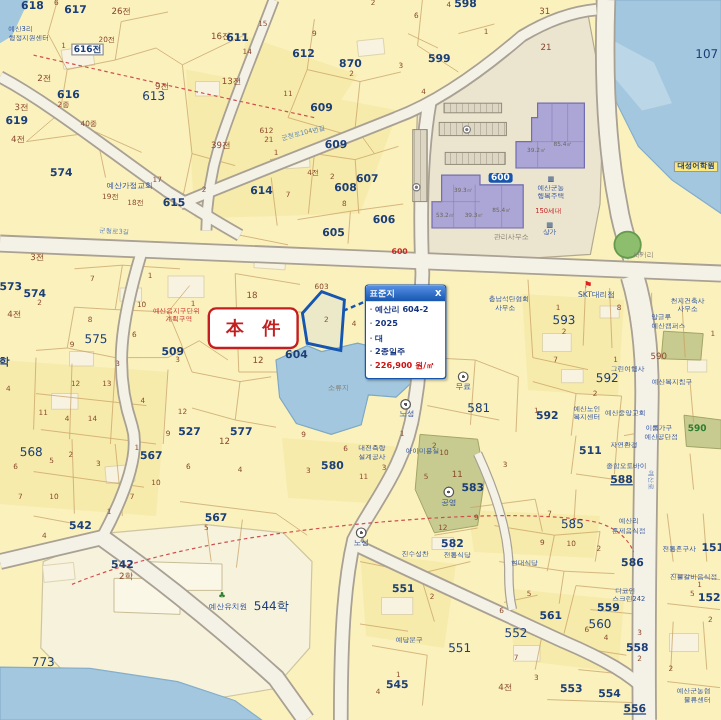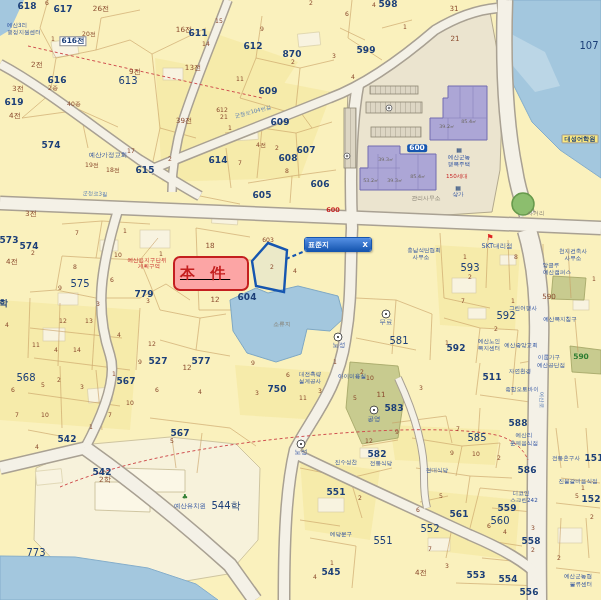--- a/index.html
+++ b/index.html
@@ -21,23 +21,23 @@
   .grn {color:#2e7d32;font-weight:bold;font-size:7.5px;}
   .unit{color:#6a665c;font-size:4.8px;}
   .st  {color:#5b7fb5;font-size:5.4px;}
   .bluebox{background:#1656b0;color:#fff;font-weight:bold;font-size:7.5px;padding:0 2px;border-radius:2px;}
   .yelbox{background:#FBE87F;color:#1c3f78;font-size:6.2px;border:1px solid #999;padding:0.5px 2px;font-weight:bold;border-radius:1px;}
   .mark{width:7px;height:7px;border:1.2px solid #555;border-radius:50%;
         background:radial-gradient(circle,#555 1.2px,#fff 1.3px);}
   .flag{color:#d22;font-size:8px;}
   .tree{color:#2e7d32;font-size:7px;}
   .bld {color:#1c3f78;font-size:6px;}
-  #subject-box{position:absolute;left:173px;top:256px;width:72px;height:31px;background:#fca5a5;
-     border:2.5px solid #c41f1f;border-radius:7px;display:flex;align-items:center;justify-content:flex-start;
-     z-index:8;text-decoration:underline;}
+  #subject-box{position:absolute;left:173px;top:256px;width:72px;height:31px;background:#ffffff;
+     border:2.5px solid #c41f1f;border-radius:7px;display:flex;align-items:center;justify-content:center;
+     z-index:8;}
   #subject-box span{color:#c41f1f;font-weight:bold;font-size:15px;letter-spacing:5px;padding-left:5px;}
   #callout{position:absolute;left:304px;top:237px;width:66px;background:#fff;border:1.6px solid #1656b0;
      border-radius:3px;z-index:9;box-shadow:1px 1px 2px rgba(0,0,0,.25);overflow:hidden;}
   .co-head{background:linear-gradient(#5590e4,#1656b0);color:#fff;font-size:7px;font-weight:bold;
      padding:1.5px 3px;display:flex;justify-content:space-between;align-items:center;}
   .co-x{cursor:pointer;font-size:7px;}
   #co-items{padding:2px 2px 3px 3px;}
   .co-row{font-size:6.8px;font-weight:bold;line-height:11.8px;white-space:nowrap;}
   .co-row .bullet{color:#888;margin-right:2px;}
 </style>
@@ -222,21 +222,21 @@
       <span class="lb nums" style="left: 353px; top: 77px; transform: translate(-50%, -50%);">4</span>
       <span class="lb nums" style="left: 240px; top: 79px; transform: translate(-50%, -50%);">11</span>
       <span class="lb nums" style="left: 222px; top: 110px; transform: translate(-50%, -50%);">612</span>
       <span class="lb nums" style="left: 224px; top: 117px; transform: translate(-50%, -50%);">21</span>
       <span class="lb lot" style="left: 268px; top: 91px; transform: translate(-50%, -50%);">609</span>
       <span class="lb lot" style="left: 280px; top: 122px; transform: translate(-50%, -50%);">609</span>
       <span class="lb lot" style="left: 218px; top: 160px; transform: translate(-50%, -50%);">614</span>
       <span class="lb lot" style="left: 248px; top: 158px; transform: translate(-50%, -50%); margin-left: 40px;">608</span>
       <span class="lb lot" style="left: 306px; top: 150px; transform: translate(-50%, -50%);">607</span>
       <span class="lb lot" style="left: 320px; top: 184px; transform: translate(-50%, -50%);">606</span>
-      <span class="lb lot" style="left: 254px; top: 195px; transform: translate(-50%, -50%); padding-left: 16px;">605</span>
+      <span class="lb lot" style="left: 270px; top: 195px; transform: translate(-50%, -50%); padding-left: 16px;">605</span>
       <span class="lb nums" style="left: 230px; top: 128px; transform: translate(-50%, -50%);">1</span>
       <span class="lb nums" style="left: 240px; top: 163px; transform: translate(-50%, -50%);">7</span>
       <span class="lb nums" style="left: 287px; top: 171px; transform: translate(-50%, -50%);">8</span>
       <span class="lb nums" style="left: 261px; top: 145px; transform: translate(-50%, -50%);">4전</span>
       <span class="lb nums" style="left: 277px; top: 148px; transform: translate(-50%, -50%);">2</span>
       <span class="lb num" style="left: 454px; top: 9px; transform: translate(-50%, -50%);">31</span>
       <span class="lb num" style="left: 455px; top: 39px; transform: translate(-50%, -50%);">21</span>
       <span class="lb nums" style="left: 405px; top: 27px; transform: translate(-50%, -50%);">1</span>
       <span class="lb lotB" style="left: 589px; top: 46px; transform: translate(-50%, -50%);">107</span>
       <span class="lb st" style="left: 95px; top: 194px; transform: translate(-50%, -50%) rotate(3deg);">군청로3길</span>
@@ -253,21 +253,21 @@
       <span class="lb lot" style="left: 29px; top: 246px; transform: translate(-50%, -50%);">574</span>
       <span class="lb nums" style="left: 33px; top: 253px; transform: translate(-50%, -50%);">2</span>
       <span class="lb num" style="left: 12px; top: 262px; transform: translate(-50%, -50%);">4전</span>
       <span class="lb nums" style="left: 77px; top: 233px; transform: translate(-50%, -50%);">7</span>
       <span class="lb nums" style="left: 125px; top: 231px; transform: translate(-50%, -50%);">1</span>
       <span class="lb nums" style="left: 118px; top: 255px; transform: translate(-50%, -50%);">10</span>
       <span class="lb nums" style="left: 75px; top: 267px; transform: translate(-50%, -50%);">8</span>
       <span class="lb lotB" style="left: 80px; top: 284px; transform: translate(-50%, -50%);">575</span>
       <span class="lb nums" style="left: 60px; top: 288px; transform: translate(-50%, -50%);">9</span>
       <span class="lb nums" style="left: 112px; top: 280px; transform: translate(-50%, -50%);">6</span>
-      <span class="lb lot" style="left: 144px; top: 294px; transform: translate(-50%, -50%);">779</span>
+      <span class="lb lot" style="left: 144px; top: 294px; transform: translate(-50%, -50%);">509</span>
       <span class="lb nums" style="left: 148px; top: 301px; transform: translate(-50%, -50%);">3</span>
       <span class="lb red" style="left: 147px; top: 261px; transform: translate(-50%, -50%);">예산읍지구단위</span>
       <span class="lb red" style="left: 149px; top: 267px; transform: translate(-50%, -50%);">계획구역</span>
       <span class="lb nums" style="left: 161px; top: 254px; transform: translate(-50%, -50%);">1</span>
       <span class="lb num" style="left: 210px; top: 246px; transform: translate(-50%, -50%);">18</span>
       <span class="lb num" style="left: 215px; top: 300px; transform: translate(-50%, -50%);">12</span>
       <span class="lb nums" style="left: 272px; top: 267px; transform: translate(-50%, -50%);">2</span>
       <span class="lb nums" style="left: 295px; top: 271px; transform: translate(-50%, -50%);">4</span>
       <span class="lb nums" style="left: 268px; top: 240px; transform: translate(-50%, -50%);">603</span>
       <span class="lb lot" style="left: 247px; top: 297px; transform: translate(-50%, -50%);">604</span>
@@ -295,42 +295,42 @@
       <span class="lb lot" style="left: 456px; top: 348px; transform: translate(-50%, -50%);">592</span>
       <span class="lb nums" style="left: 447px; top: 343px; transform: translate(-50%, -50%);">1</span>
       <span class="lb facs" style="left: 489px; top: 342px; transform: translate(-50%, -50%);">예산노인</span>
       <span class="lb facs" style="left: 489px; top: 349px; transform: translate(-50%, -50%);">복지센터</span>
       <span class="lb facs" style="left: 521px; top: 346px; transform: translate(-50%, -50%);">예산중앙교회</span>
       <span class="lb lot" style="left: 492px; top: 377px; transform: translate(-50%, -50%);">511</span>
       <span class="lb facs" style="left: 520px; top: 372px; transform: translate(-50%, -50%);">자연환경</span>
       <span class="lb facs" style="left: 549px; top: 358px; transform: translate(-50%, -50%);">이룸가구</span>
       <span class="lb facs" style="left: 551px; top: 366px; transform: translate(-50%, -50%);">예산공단점</span>
       <span class="lb facs" style="left: 522px; top: 390px; transform: translate(-50%, -50%);">종합오토바이</span>
-      <span class="lb lot" style="left: 518px; top: 423px; transform: translate(-50%, -50%);">588</span>
+      <span class="lb lot" style="left: 518px; top: 401px; transform: translate(-50%, -50%); text-decoration: underline;">588</span>
       <span class="lb nums" style="left: 594px; top: 279px; transform: translate(-50%, -50%);">1</span>
       <span class="lb gray" style="left: 536px; top: 214px; transform: translate(-50%, -50%);">사거리</span>
       <span class="lb mark" style="left: 386px; top: 314px; transform: translate(-50%, -50%);"></span>
       <span class="lb fac" style="left: 386px; top: 322px; transform: translate(-50%, -50%);">무료</span>
       <span class="lb lotB" style="left: 399px; top: 341px; transform: translate(-50%, -50%);">581</span>
       <span class="lb mark" style="left: 338px; top: 337px; transform: translate(-50%, -50%);"></span>
       <span class="lb fac" style="left: 339px; top: 345px; transform: translate(-50%, -50%);">노성</span>
       <span class="lb facs" style="left: 352px; top: 377px; transform: translate(-50%, -50%);">아이미용실</span>
       <span class="lb nums" style="left: 370px; top: 378px; transform: translate(-50%, -50%);">10</span>
       <span class="lb num" style="left: 381px; top: 395px; transform: translate(-50%, -50%);">11</span>
       <span class="lb lot" style="left: 394px; top: 408px; transform: translate(-50%, -50%);">583</span>
       <span class="lb mark" style="left: 374px; top: 410px; transform: translate(-50%, -50%);"></span>
       <span class="lb fac" style="left: 374px; top: 419px; transform: translate(-50%, -50%);">공영</span>
       <span class="lb nums" style="left: 397px; top: 432px; transform: translate(-50%, -50%);">9</span>
       <span class="lb nums" style="left: 369px; top: 441px; transform: translate(-50%, -50%);">12</span>
       <span class="lb nums" style="left: 362px; top: 372px; transform: translate(-50%, -50%);">2</span>
       <span class="lb nums" style="left: 421px; top: 388px; transform: translate(-50%, -50%);">3</span>
       <span class="lb nums" style="left: 355px; top: 398px; transform: translate(-50%, -50%);">5</span>
       <span class="lb facs" style="left: 310px; top: 375px; transform: translate(-50%, -50%);">대전측량</span>
       <span class="lb facs" style="left: 310px; top: 382px; transform: translate(-50%, -50%);">설계공사</span>
-      <span class="lb lot" style="left: 277px; top: 389px; transform: translate(-50%, -50%);">750</span>
+      <span class="lb lot" style="left: 277px; top: 389px; transform: translate(-50%, -50%);">580</span>
       <span class="lb nums" style="left: 288px; top: 375px; transform: translate(-50%, -50%);">6</span>
       <span class="lb nums" style="left: 320px; top: 391px; transform: translate(-50%, -50%);">3</span>
       <span class="lb nums" style="left: 303px; top: 398px; transform: translate(-50%, -50%);">11</span>
       <span class="lb nums" style="left: 200px; top: 392px; transform: translate(-50%, -50%);">4</span>
       <span class="lb nums" style="left: 257px; top: 393px; transform: translate(-50%, -50%);">3</span>
       <span class="lb lot" style="left: 201px; top: 361px; transform: translate(-50%, -50%);">577</span>
       <span class="lb num" style="left: 187px; top: 368px; transform: translate(-50%, -50%);">12</span>
       <span class="lb lot" style="left: 158px; top: 361px; transform: translate(-50%, -50%);">527</span>
       <span class="lb nums" style="left: 253px; top: 363px; transform: translate(-50%, -50%);">9</span>
       <span class="lb nums" style="left: 335px; top: 362px; transform: translate(-50%, -50%);">1</span>
@@ -407,21 +407,21 @@
       <span class="lb nums" style="left: 559px; top: 558px; transform: translate(-50%, -50%);">2</span>
       <span class="lb lotB" style="left: 430px; top: 529px; transform: translate(-50%, -50%);">552</span>
       <span class="lb nums" style="left: 430px; top: 549px; transform: translate(-50%, -50%);">7</span>
       <span class="lb lot" style="left: 459px; top: 514px; transform: translate(-50%, -50%);">561</span>
       <span class="lb nums" style="left: 418px; top: 510px; transform: translate(-50%, -50%);">6</span>
       <span class="lb nums" style="left: 441px; top: 496px; transform: translate(-50%, -50%);">5</span>
       <span class="lb nums" style="left: 577px; top: 496px; transform: translate(-50%, -50%);">5</span>
       <span class="lb lot" style="left: 476px; top: 575px; transform: translate(-50%, -50%);">553</span>
       <span class="lb nums" style="left: 447px; top: 566px; transform: translate(-50%, -50%);">3</span>
       <span class="lb lot" style="left: 508px; top: 579px; transform: translate(-50%, -50%);">554</span>
-      <span class="lb lot" style="left: 529px; top: 592px; transform: translate(-50%, -50%);">556</span>
+      <span class="lb lot" style="left: 529px; top: 592px; transform: translate(-50%, -50%); text-decoration: underline;">556</span>
       <span class="lb facs" style="left: 578px; top: 577px; transform: translate(-50%, -50%);">예산군농협</span>
       <span class="lb facs" style="left: 581px; top: 585px; transform: translate(-50%, -50%);">물류센터</span>
       <span class="lb nums" style="left: 592px; top: 517px; transform: translate(-50%, -50%);">2</span>
       <span class="lb bluebox" style="left: 417px; top: 148px; transform: translate(-50%, -50%);">600</span>
       <span class="lb redb" style="left: 333px; top: 210px; transform: translate(-50%, -50%);">600</span>
       <span class="lb bld" style="left: 459px; top: 150px; transform: translate(-50%, -50%);">▦</span>
       <span class="lb facs" style="left: 459px; top: 158px; transform: translate(-50%, -50%);">예산군농</span>
       <span class="lb facs" style="left: 459px; top: 165px; transform: translate(-50%, -50%);">행복주택</span>
       <span class="lb red" style="left: 457px; top: 177px; transform: translate(-50%, -50%);">150세대</span>
       <span class="lb gray" style="left: 426px; top: 199px; transform: translate(-50%, -50%);">관리사무소</span>
@@ -438,14 +438,21 @@
 
   <div id="subject-box">
     <span>本 件</span>
   </div>
 
   <div id="callout">
     <div class="co-head">
       <span>표준지</span>
       <span class="co-x">X</span>
     </div>
+    <div id="co-items">
+        <div class="co-row" style="color: rgb(21, 51, 127);"><span class="bullet">·</span><span>예산리 604-2</span></div>
+        <div class="co-row" style="color: rgb(21, 51, 127);"><span class="bullet">·</span><span>2025</span></div>
+        <div class="co-row" style="color: rgb(21, 51, 127);"><span class="bullet">·</span><span>대</span></div>
+        <div class="co-row" style="color: rgb(21, 51, 127);"><span class="bullet">·</span><span>2종일주</span></div>
+        <div class="co-row" style="color: rgb(204, 17, 17);"><span class="bullet">·</span><span>226,900 원/㎡</span></div>
+      </div>
   </div>
 </div>
 
 </body></html>

